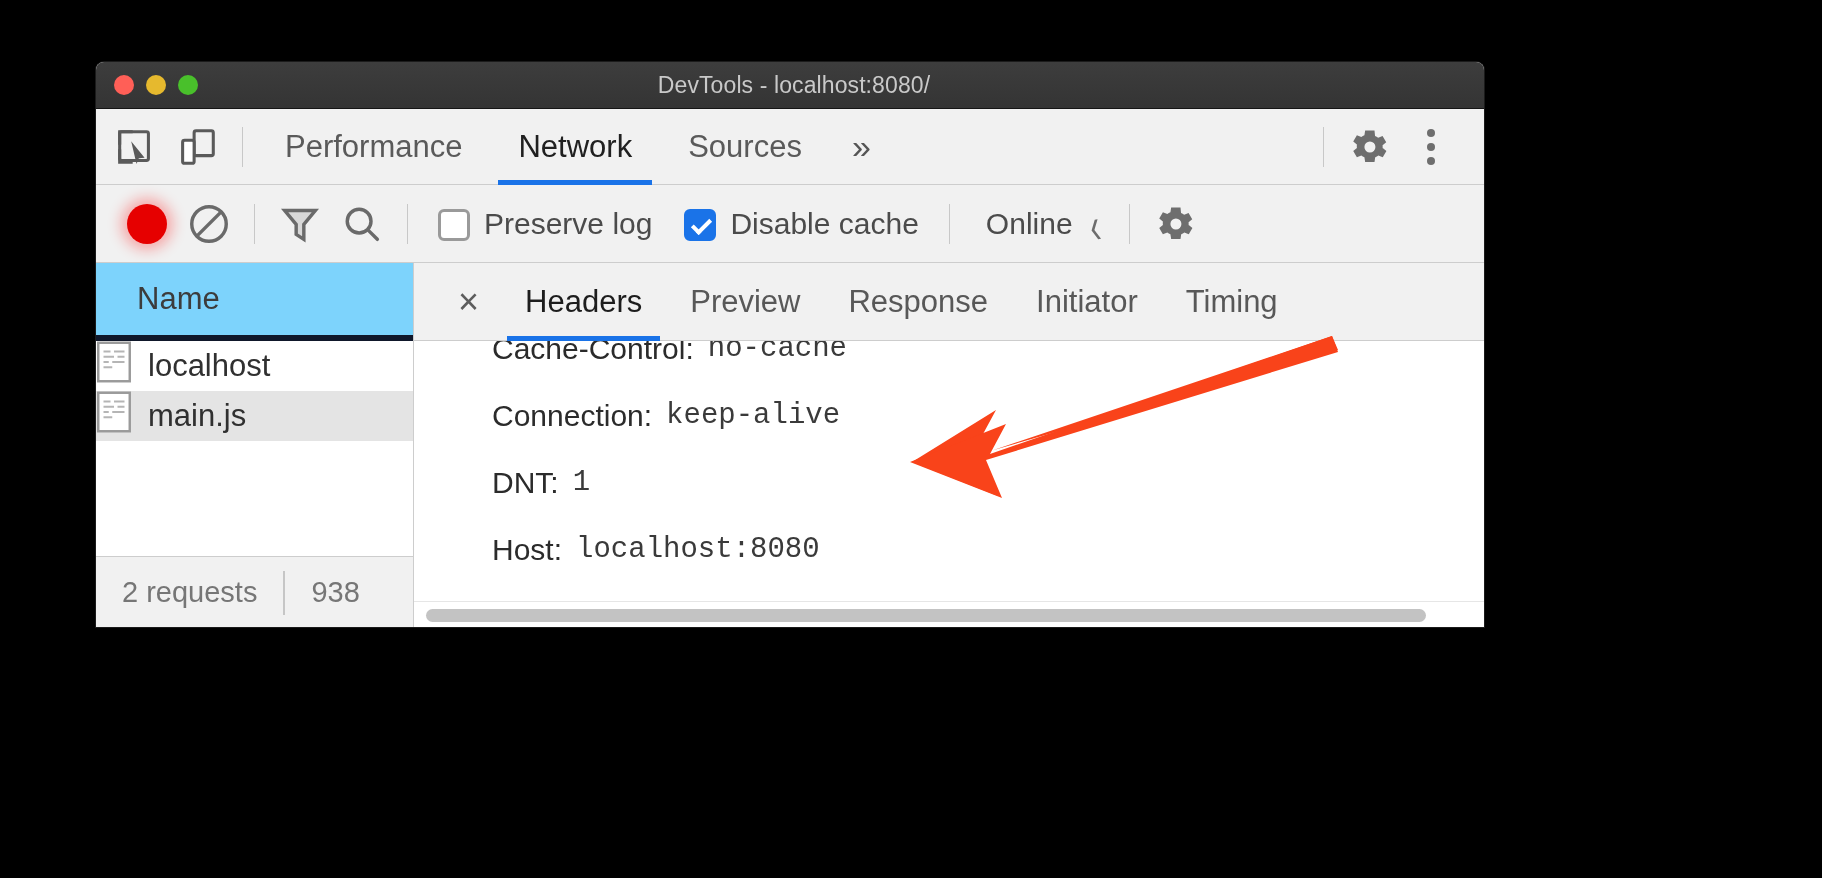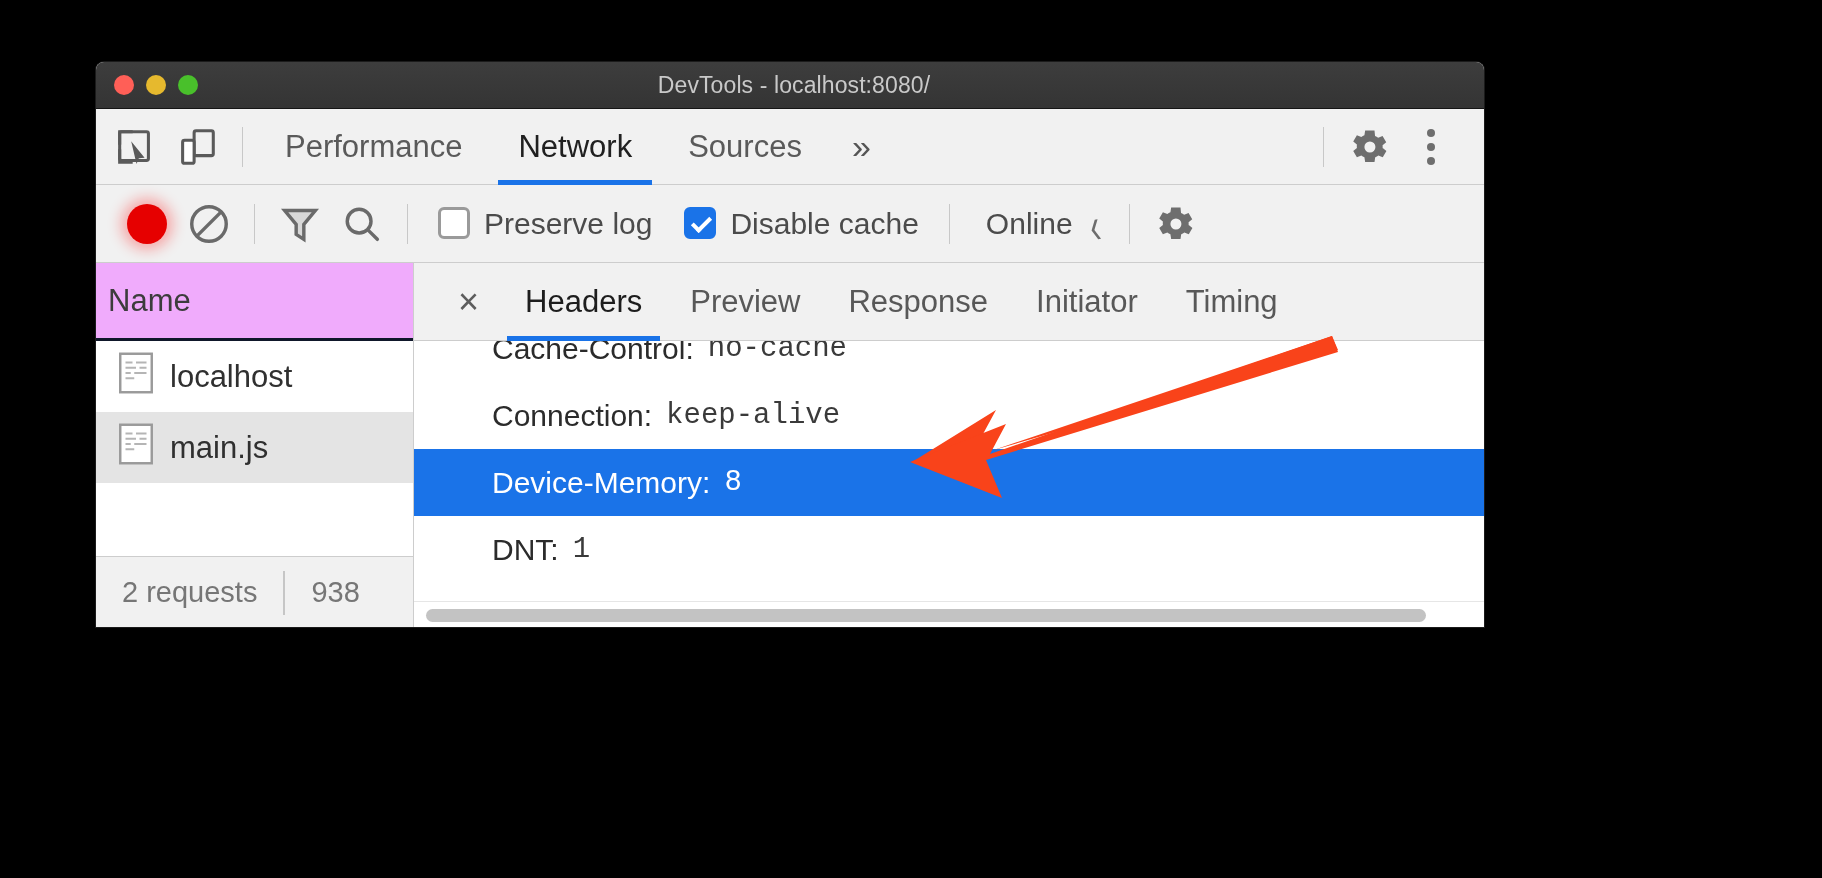--- a/index.html
+++ b/index.html
@@ -150,21 +150,21 @@
   }
   .record-dot {
     width: 40px;
     height: 40px;
     border-radius: 50%;
     background: #e60000;
     box-shadow: 0 0 14px 6px rgba(255,0,0,0.30);
   }
   .checkbox-item {
     display: flex;
-    align-items: flex-start;
+    align-items: flex-end;
     gap: 14px;
     padding: 0 16px;
     white-space: nowrap;
   }
   .cbox {
     width: 32px;
     height: 32px;
     border-radius: 6px;
     border: 3px solid #9a9a9a;
     background: #fff;
@@ -213,35 +213,34 @@
     width: 318px;
     flex: 0 0 318px;
     background: #ffffff;
     border-right: 1px solid #cdcdcd;
     display: flex;
     flex-direction: column;
     box-sizing: border-box;
   }
   .col-header {
     height: 78px;
-    background: #f0abfc;
-    border-bottom: 3px solid #0f172a;
-    display: flex;
-    align-items: center;
-    padding-left: 12px;
+    background: #7dd3fc;
+    border-bottom: 6px solid #0f172a;
+    display: flex;
+    align-items: center;
+    padding-left: 41px;
     font-size: 31px;
     color: #3c3c3c;
     box-sizing: border-box;
   }
   .req-list { flex: 1 1 auto; }
   .req-row {
-    height: 71px;
-    display: flex;
-    align-items: center;
-    padding-left: 22px;
+    height: 50px;
+    display: flex;
+    align-items: center;
     gap: 16px;
     font-size: 31px;
     color: #303030;
   }
   .req-row.selected { background: #e4e4e4; }
   .status-bar {
     height: 72px;
     background: #f1f1f1;
     border-top: 1px solid #cdcdcd;
     display: flex;
@@ -546,24 +545,20 @@
         <div class="headers-view">
           <div class="headers-scroll">
             <div class="hrow">
               <span class="hname">Cache-Control:</span>
               <span class="hval">no-cache</span>
             </div>
             <div class="hrow">
               <span class="hname">Connection:</span>
               <span class="hval">keep-alive</span>
             </div>
-            <div class="hrow selected">
-              <span class="hname">Device-Memory:</span>
-              <span class="hval">8</span>
-            </div>
             <div class="hrow">
               <span class="hname">DNT:</span>
               <span class="hval">1</span>
             </div>
             <div class="hrow">
               <span class="hname">Host:</span>
               <span class="hval">localhost:8080</span>
             </div>
           </div>
 

